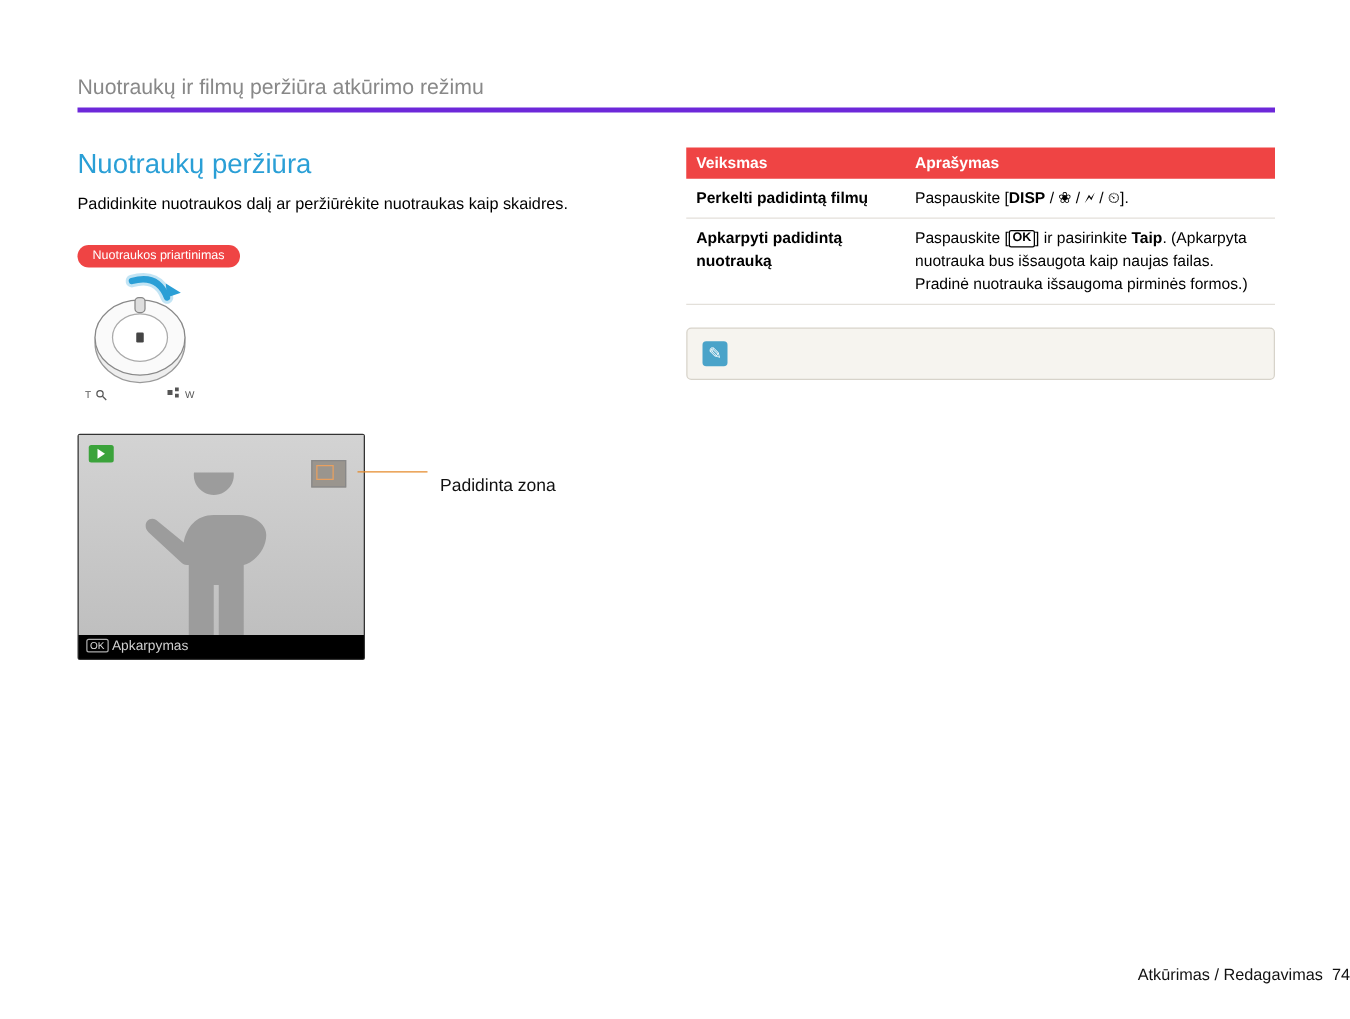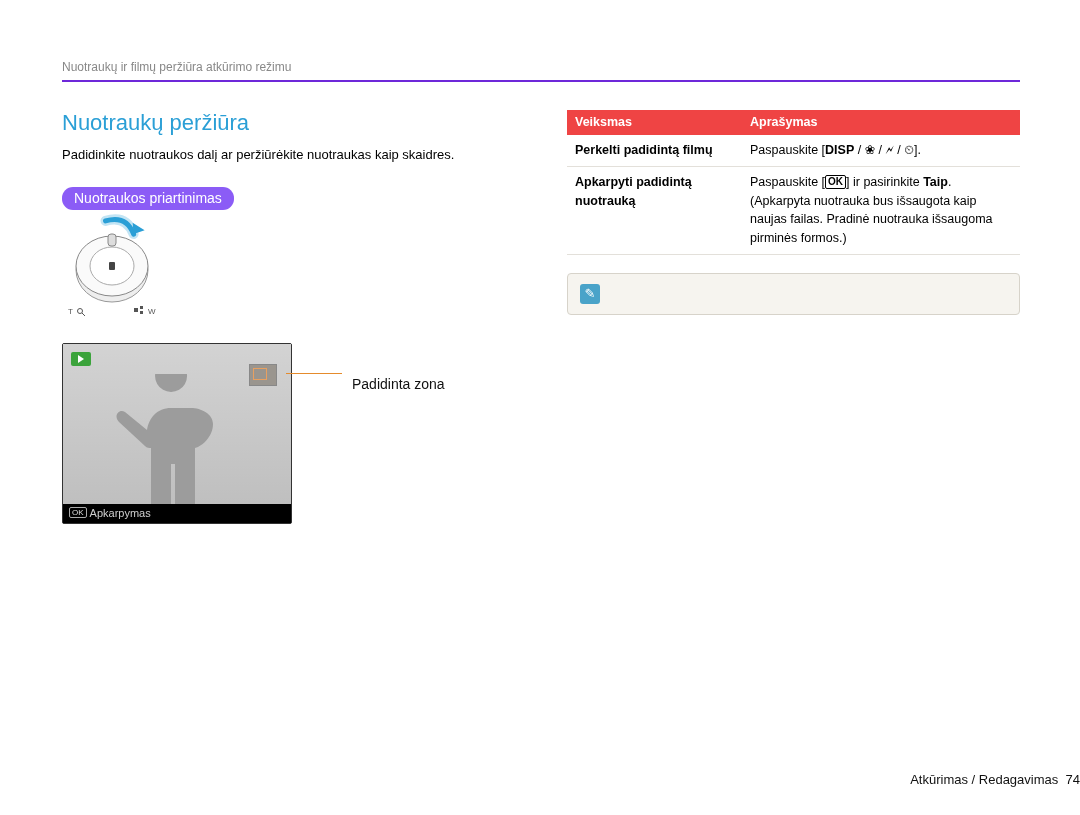--- a/index.html
+++ b/index.html
@@ -10,50 +10,50 @@
     font-family: Arial, Helvetica, sans-serif;
     font-size: 13px;
     color: #000;
     position: relative;
   }
   .page {
     padding: 60px 60px 40px 62px;
   }
   .page-header {
     color: #888;
-    font-size: 12px;
+    font-size: 17px;
     font-weight: 400;
     padding-bottom: 6px;
-    border-bottom: 2px solid #6d28d9;
+    border-bottom: 4px solid #6d28d9;
     margin-bottom: 28px;
   }
   .columns {
     display: flex;
-    gap: 40px;
+    gap: 22px;
   }
   .col-left { width: 465px; }
   .col-right { flex: 1; }
 
   .section-title {
     color: #2a9fd6;
     font-size: 22px;
     font-weight: 400;
     margin-bottom: 10px;
   }
   .intro {
     line-height: 1.45;
     margin-bottom: 22px;
   }
   .pill {
     display: inline-block;
-    background: #8b5cf6;
+    background: #ef4444;
     color: #fff;
     border-radius: 11px;
     padding: 3px 12px 4px;
-    font-size: 14px;
+    font-size: 10px;
     margin-bottom: 18px;
   }
 
   .dial-row {
     display: flex;
     gap: 22px;
     align-items: flex-start;
     margin-bottom: 22px;
   }
   .dial-block {

